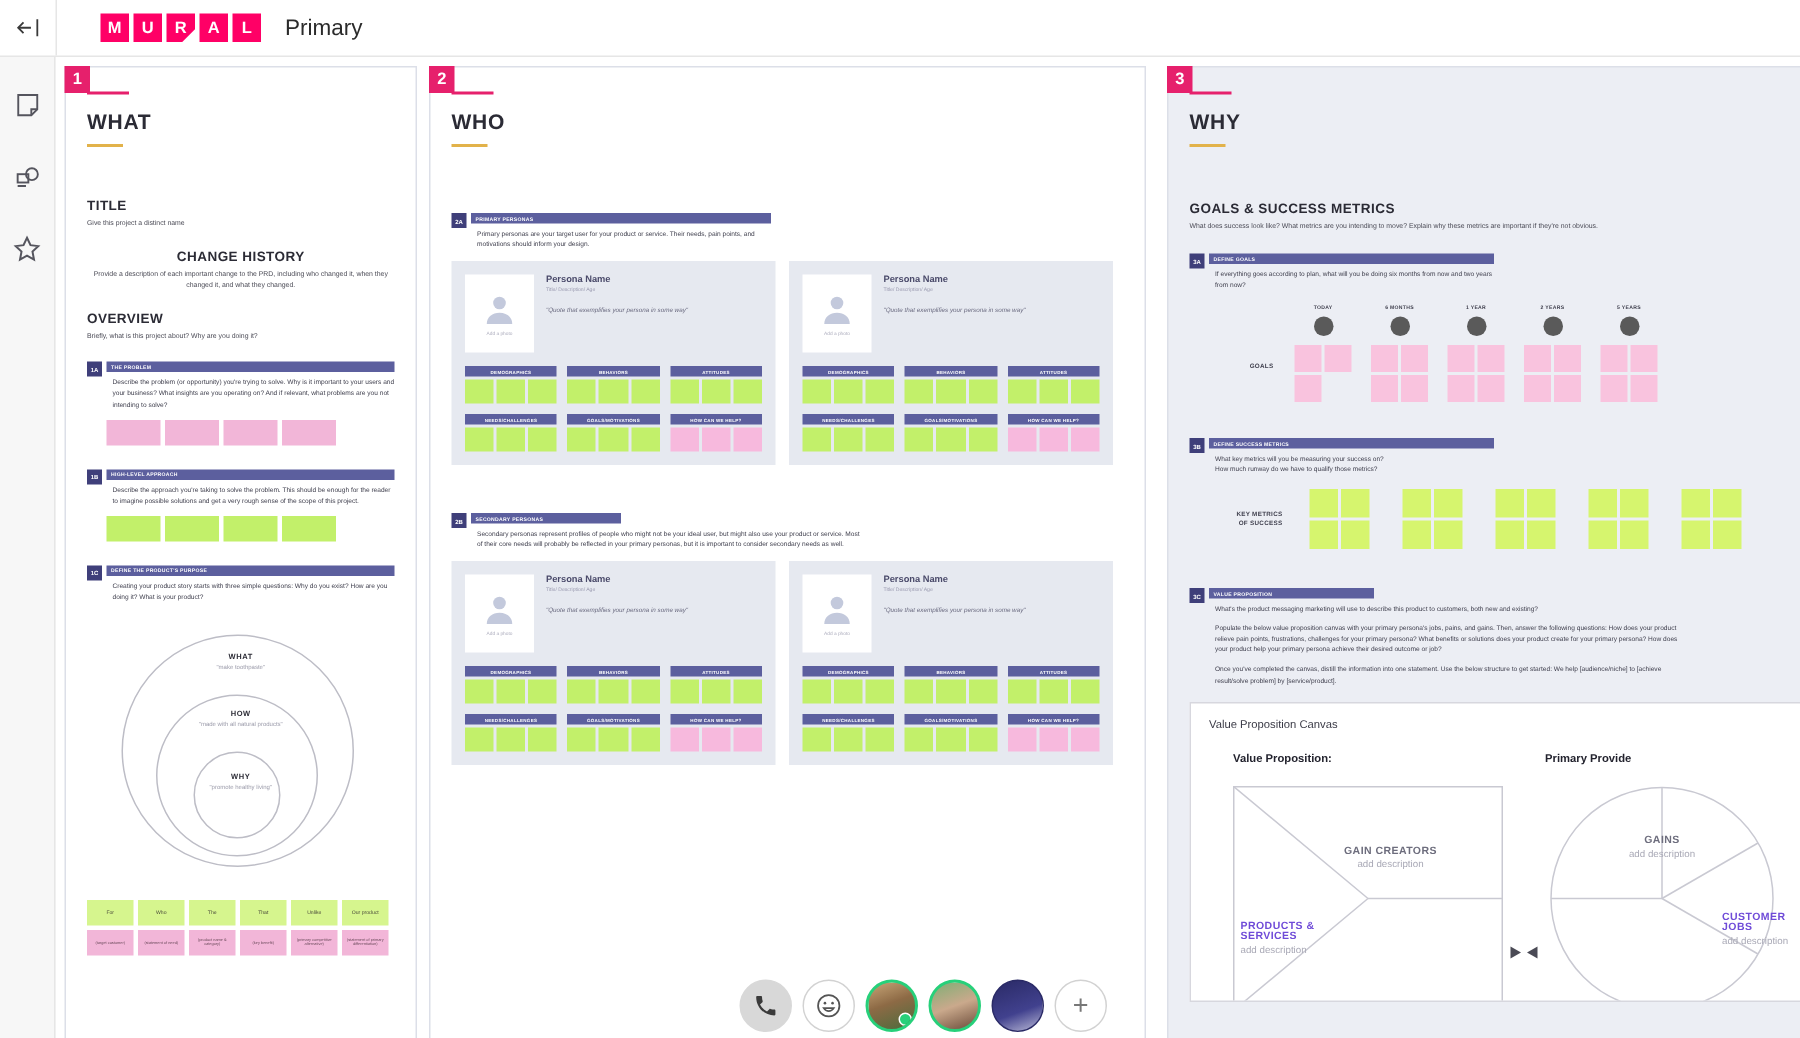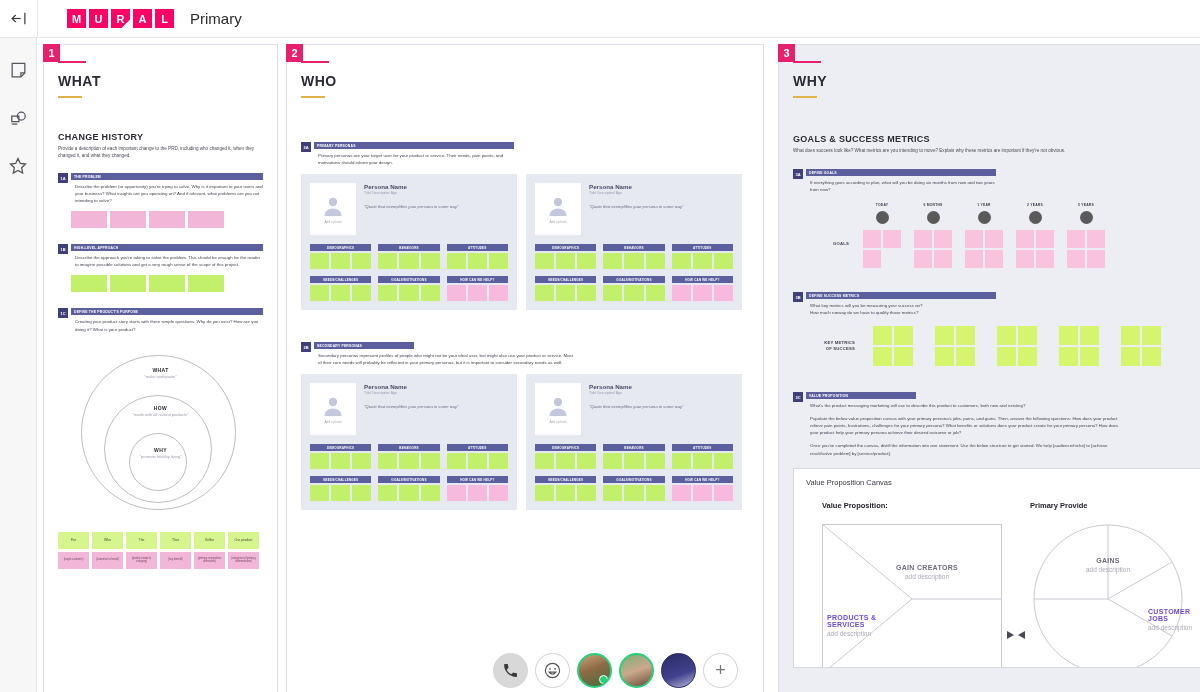--- a/index.html
+++ b/index.html
@@ -259,23 +259,31 @@
 
 <div class="canvas">
 
   <div class="col white" id="col1">
     <div class="col-badge">1</div>
     <div class="rule-pink"></div>
     <div class="col-title">WHAT</div>
     <div class="rule-gold"></div>
 
     <div style="padding:0 14px; margin-top:34px;">
-      <div style="margin-top:14px;">
+      <div>
+        <div class="sec-h">TITLE</div>
+        <div class="sec-p">Give this project a distinct name</div>
+      </div>
+      <div style="margin-top:14px;text-align:center;">
         <div class="sec-h">CHANGE HISTORY</div>
         <div class="sec-p">Provide a description of each important change to the PRD, including who changed it, when they changed it, and what they changed.</div>
+      </div>
+      <div style="margin-top:14px;">
+        <div class="sec-h">OVERVIEW</div>
+        <div class="sec-p">Briefly, what is this project about? Why are you doing it?</div>
       </div>
 
       <div class="sub" style="margin-top:14px;">
         <div class="sub-num">1A</div>
         <div class="sub-body">
           <div class="sub-bar">THE PROBLEM</div>
           <div class="sub-text">Describe the problem (or opportunity) you're trying to solve. Why is it important to your users and your business? What insights are you operating on? And if relevant, what problems are you not intending to solve?</div>
         </div>
       </div>
       <div class="notes" style="margin:7px 0 0 13px;">

